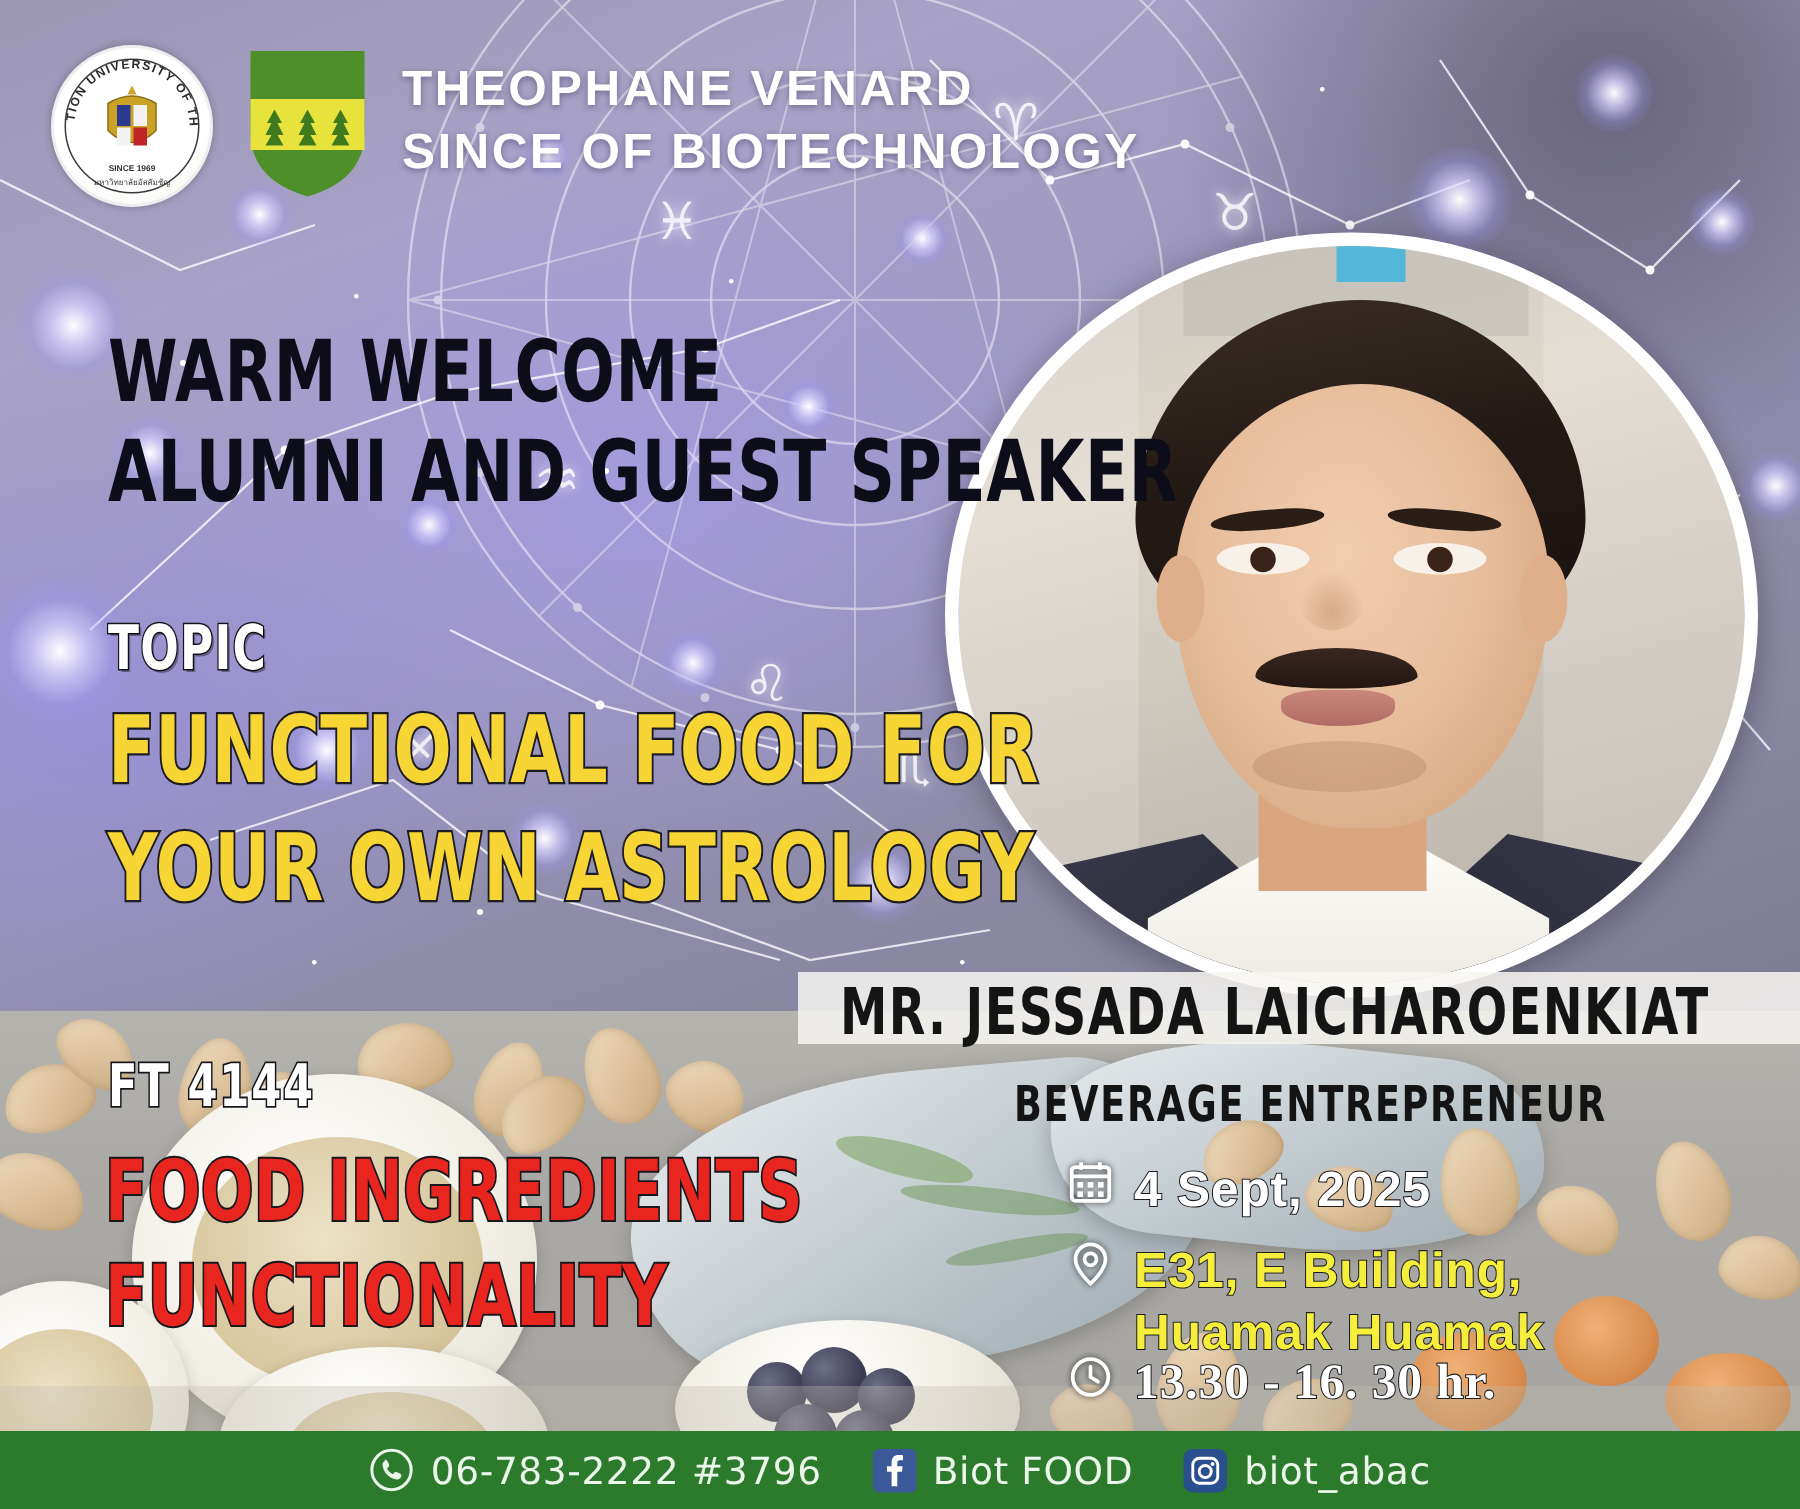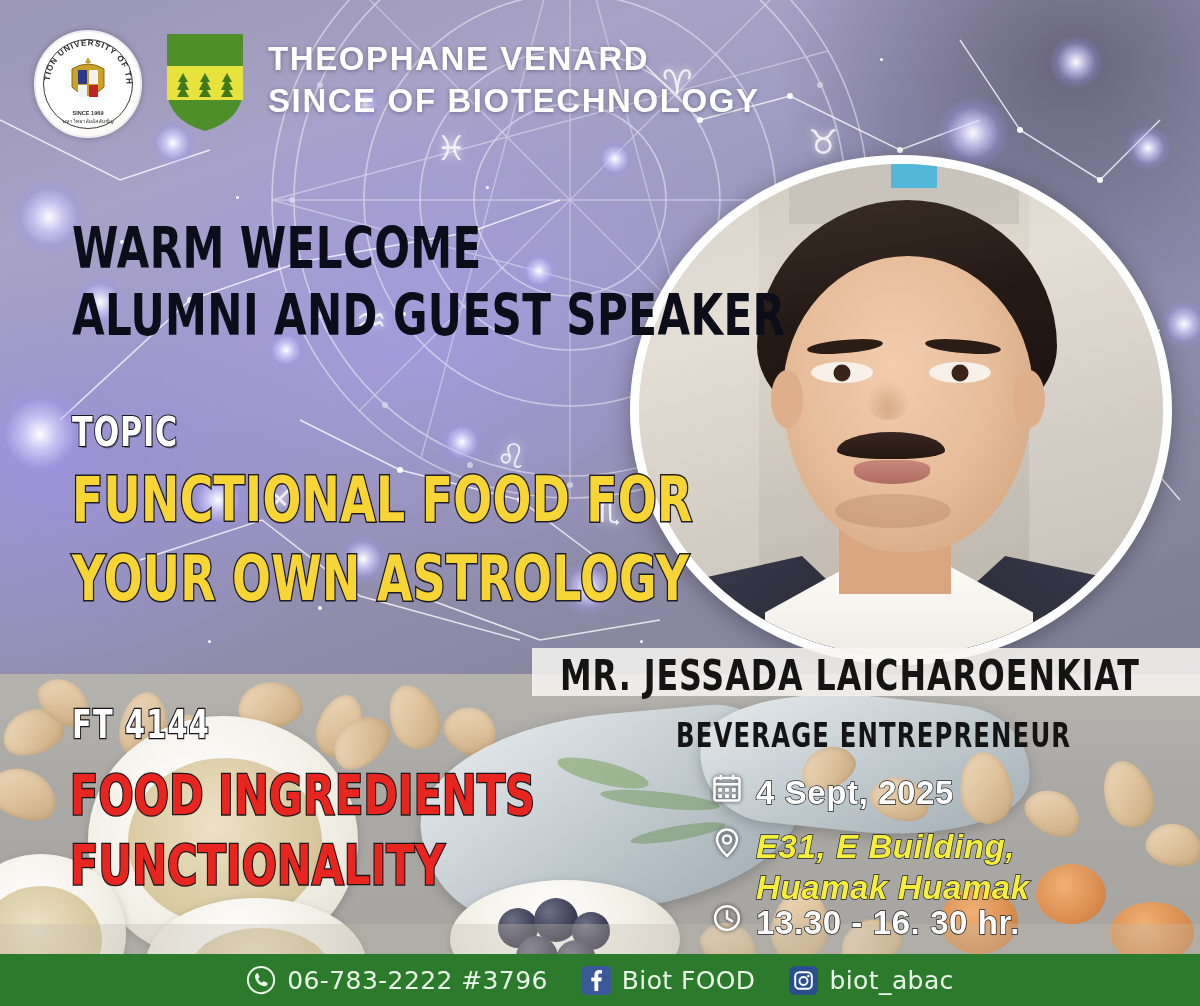--- a/index.html
+++ b/index.html
@@ -474,32 +474,32 @@
           <rect x="10.5" y="12" width="3" height="3"></rect>
       <rect x="16" y="12" width="3" height="3"></rect>
           <rect x="5" y="17" width="3" height="3"></rect>
       <rect x="10.5" y="17" width="3" height="3"></rect>
           <rect x="16" y="17" width="3" height="3"></rect>
         </g>
     </svg>
     <div class="detail-text dt-white">4 Sept, 2025</div>
   </div>
 
-  <div class="detail-row" style="left:712px; top:826px;font-style:italic;">
+  <div class="detail-row" style="left:712px; top:826px;">
     <svg class="detail-icon" viewBox="0 0 24 24">
       <path d="M12 2 C7.6 2 4 5.6 4 10 C4 16 12 23 12 23 C12 23 20 16 20 10 C20 5.6 16.4 2 12 2 Z" fill="none" stroke="#fff" stroke-width="2"></path>
       <circle cx="12" cy="10" r="3.2" fill="none" stroke="#fff" stroke-width="2"></circle>
     </svg>
     <div class="detail-text dt-yellow">
       <div>E31,  E Building,</div>
       <div>Huamak Huamak</div>
     </div>
   </div>
 
-  <div class="detail-row" style="left:712px; top:902px;">
+  <div class="detail-row" style="left:712px; top:902px;font-family:Liberation Serif, serif;">
     <svg class="detail-icon" viewBox="0 0 24 24">
       <circle cx="12" cy="12" r="9.5" fill="none" stroke="#fff" stroke-width="2"></circle>
       <path d="M12 6.5 V12 L16 14.5" fill="none" stroke="#fff" stroke-width="2" stroke-linecap="round"></path>
     </svg>
     <div class="detail-text dt-white">13.30 - 16. 30 hr.</div>
   </div>
 
   <div class="footer">
     <div class="fitem">
       <svg width="30" height="30" viewBox="0 0 24 24">

